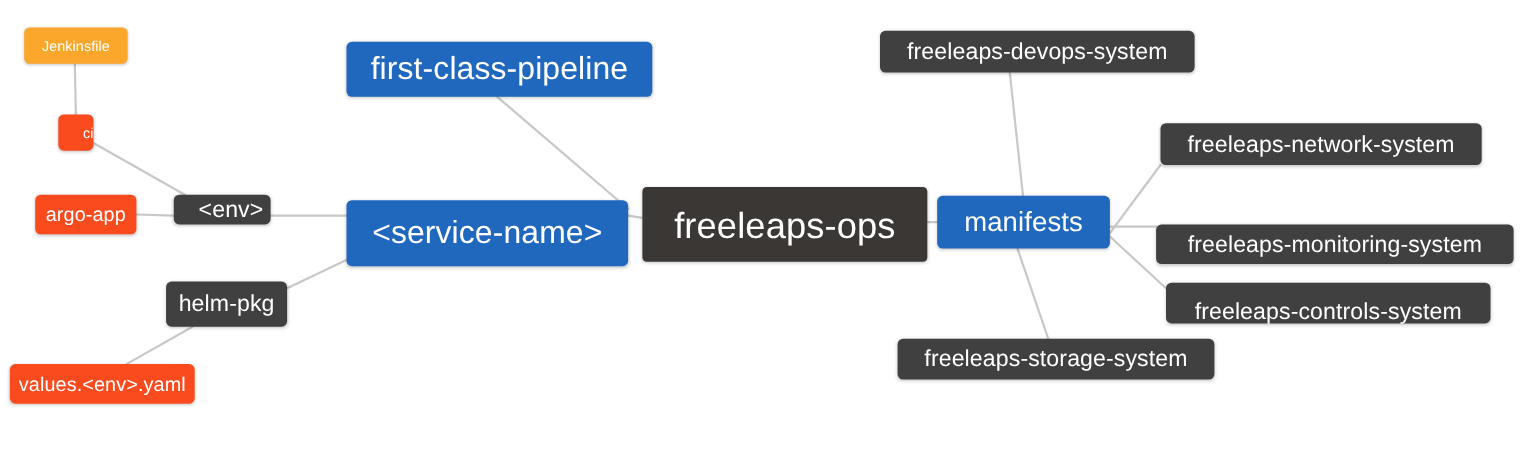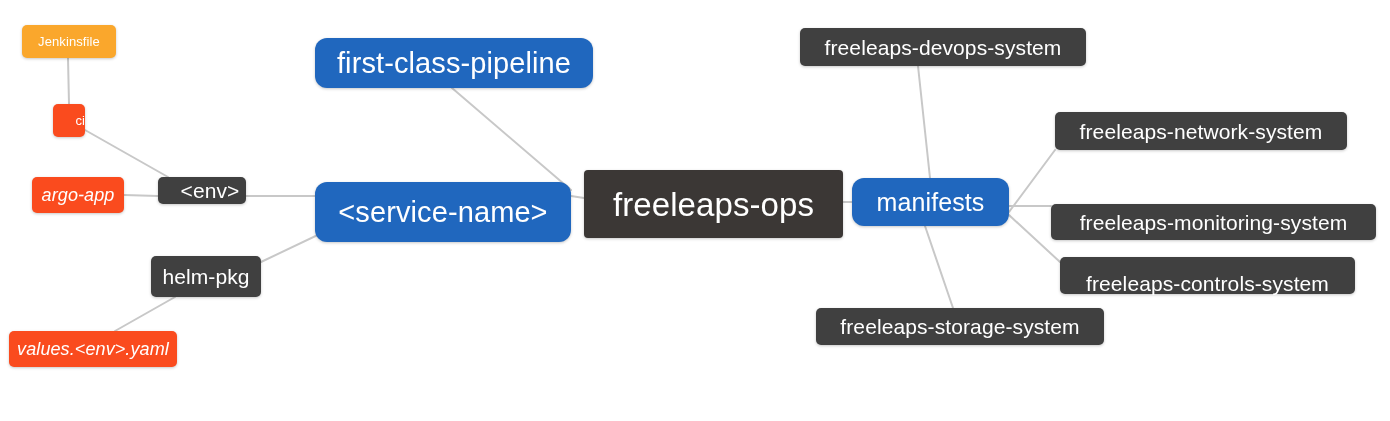--- a/index.html
+++ b/index.html
@@ -40,35 +40,34 @@
     line-height: 1;
     user-select: none;
   }
   .node-root {
     background: #3b3735;
     font-size: 33px;
     border-radius: 4px;
   }
   .node-blue {
     background: #2067be;
-    border-radius: 12px;
   }
   .node-green {
     background: #404040;
   }
   .node-red {
     background: #fa4b1e;
   }
   .node-amber {
     background: #faa72c;
   }
   .size-xl { font-size: 29px; }
   .size-lg { font-size: 25px; }
   .size-md { font-size: 21px; }
-  .size-sm { font-size: 18px; font-style: italic; }
+  .size-sm { font-size: 18px; }
   .size-xs { font-size: 13px; }
 </style>
 </head>
 <body>
 
 <div id="mindmap">
   <svg id="edge-layer" viewBox="0 0 1390 421" xmlns="http://www.w3.org/2000/svg">
       <line x1="584" y1="198" x2="571" y2="196" stroke="#c8c8c8" stroke-width="2" stroke-linecap="round"></line>
       <line x1="843" y1="202" x2="852" y2="202" stroke="#c8c8c8" stroke-width="2" stroke-linecap="round"></line>
       <line x1="571" y1="190" x2="452" y2="88" stroke="#c8c8c8" stroke-width="2" stroke-linecap="round"></line>

